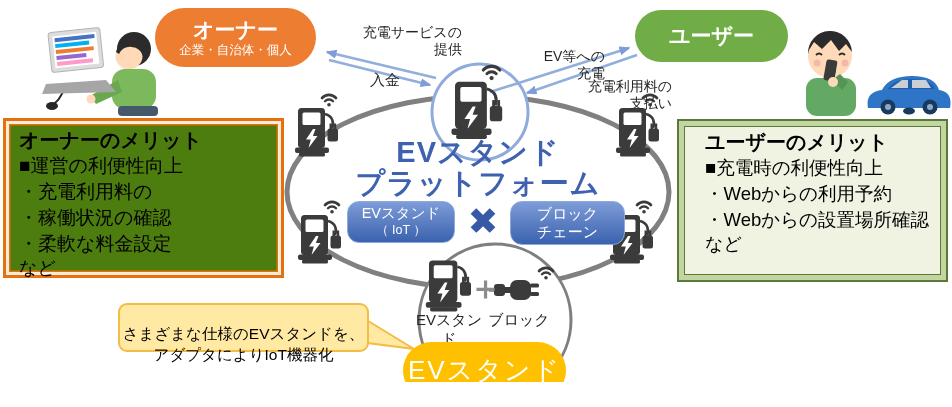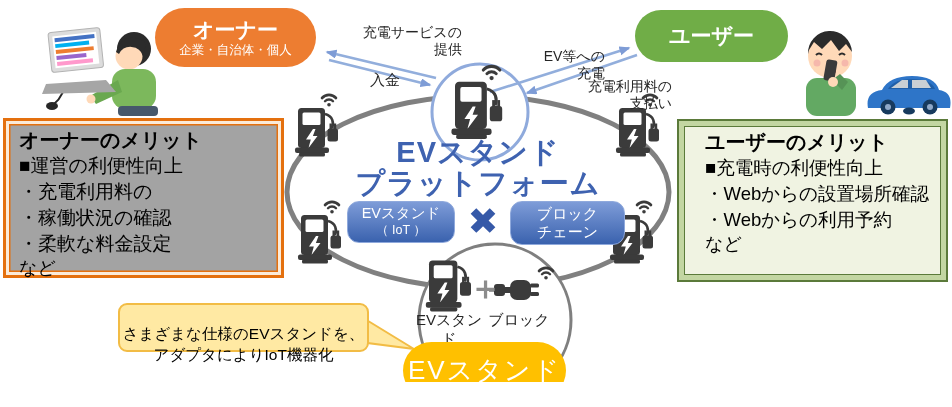--- a/index.html
+++ b/index.html
@@ -28,21 +28,21 @@
     background:linear-gradient(#7E9CD8,#3A62AE); border:1px solid #8FA9DC;
     display:flex; flex-direction:column; justify-content:center; }
   .comp-left  { left:347px; top:201px; width:108px; height:42px; font-size:14.5px; line-height:17px; }
   .comp-left .s { font-size:12.5px; }
   .comp-right { left:510px; top:201px; width:115px; height:44px; font-size:15px; line-height:18px; }
   .cross { position:absolute; z-index:2; left:461px; top:199px; width:44px; height:44px;
     display:flex; align-items:center; justify-content:center;
     color:#3659A8; font-size:37px; font-weight:bold; }
 
   .merit { position:absolute; z-index:2; color:#000; }
-  .merit-left { left:3px; top:118px; width:281px; height:160px; background:#a3a3a3;
+  .merit-left { left:3px; top:118px; width:281px; height:160px; background:#4d7c0f;
     border:3px solid #E4700E; box-shadow:inset 0 0 0 3px #FBEBD9, inset 0 0 0 4.5px #E4700E;
     padding:7px 15px 4px 13px; }
   .merit-right { left:677px; top:119px; width:271px; height:163px; background:#F0F3E2;
     border:2px solid #5B7A3A; box-shadow:inset 0 0 0 5px #C3D6A2, inset 0 0 0 6px #5B7A3A;
     padding:9px 10px 4px 26px; }
   .merit .title { font-size:20px; font-weight:bold; line-height:25px; }
   .merit .item { font-size:19px; line-height:26px; white-space:nowrap; }
   .merit-right .item { font-size:18.5px; }
   .merit .footer { font-size:18px; text-align:left; padding-right:8px; line-height:22px; }
 
@@ -215,22 +215,22 @@
     <div class="item">■運営の利便性向上</div>
     <div class="item">・充電利用料の</div>
     <div class="item">・稼働状況の確認</div>
     <div class="item">・柔軟な料金設定</div>
     <div class="footer">など</div>
   </div>
 
   <div class="merit merit-right">
     <div class="title">ユーザーのメリット</div>
     <div class="item">■充電時の利便性向上</div>
+    <div class="item">・Webからの利用予約</div>
     <div class="item">・Webからの設置場所確認</div>
-    <div class="item">・Webからの利用予約</div>
     <div class="footer">など</div>
   </div>
 
   <div class="mini-lbl stand-lbl">EVスタンド</div>
   <div class="plus-sign">＋</div>
   <div class="mini-lbl adapter-lbl">ブロック</div>
 
   <div class="callout">
     <div>さまざまな仕様のEVスタンドを、</div>
     <div>アダプタによりIoT機器化</div>

